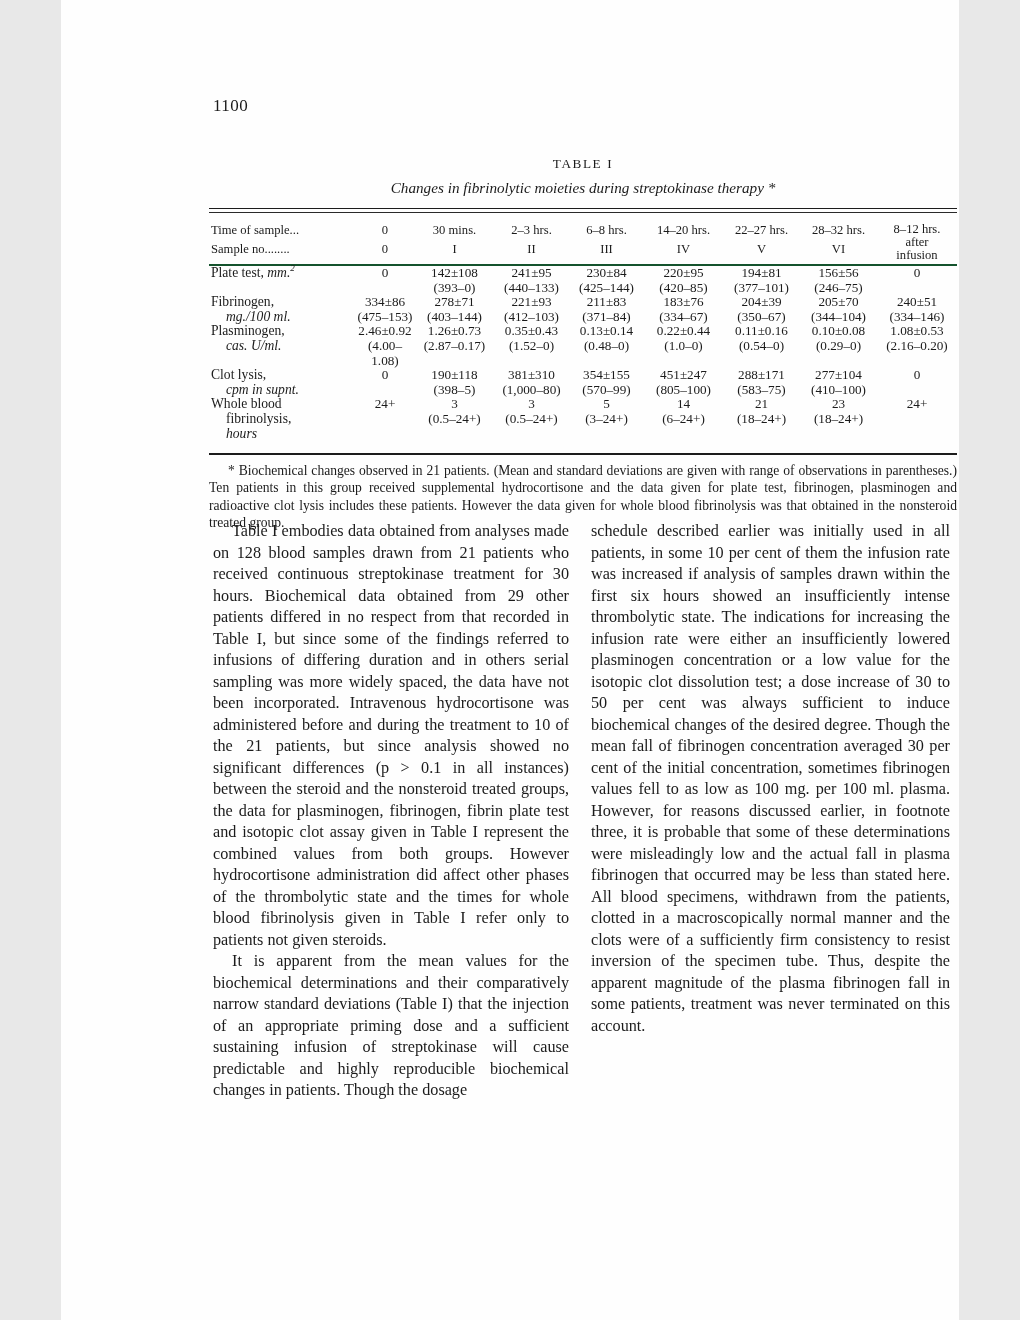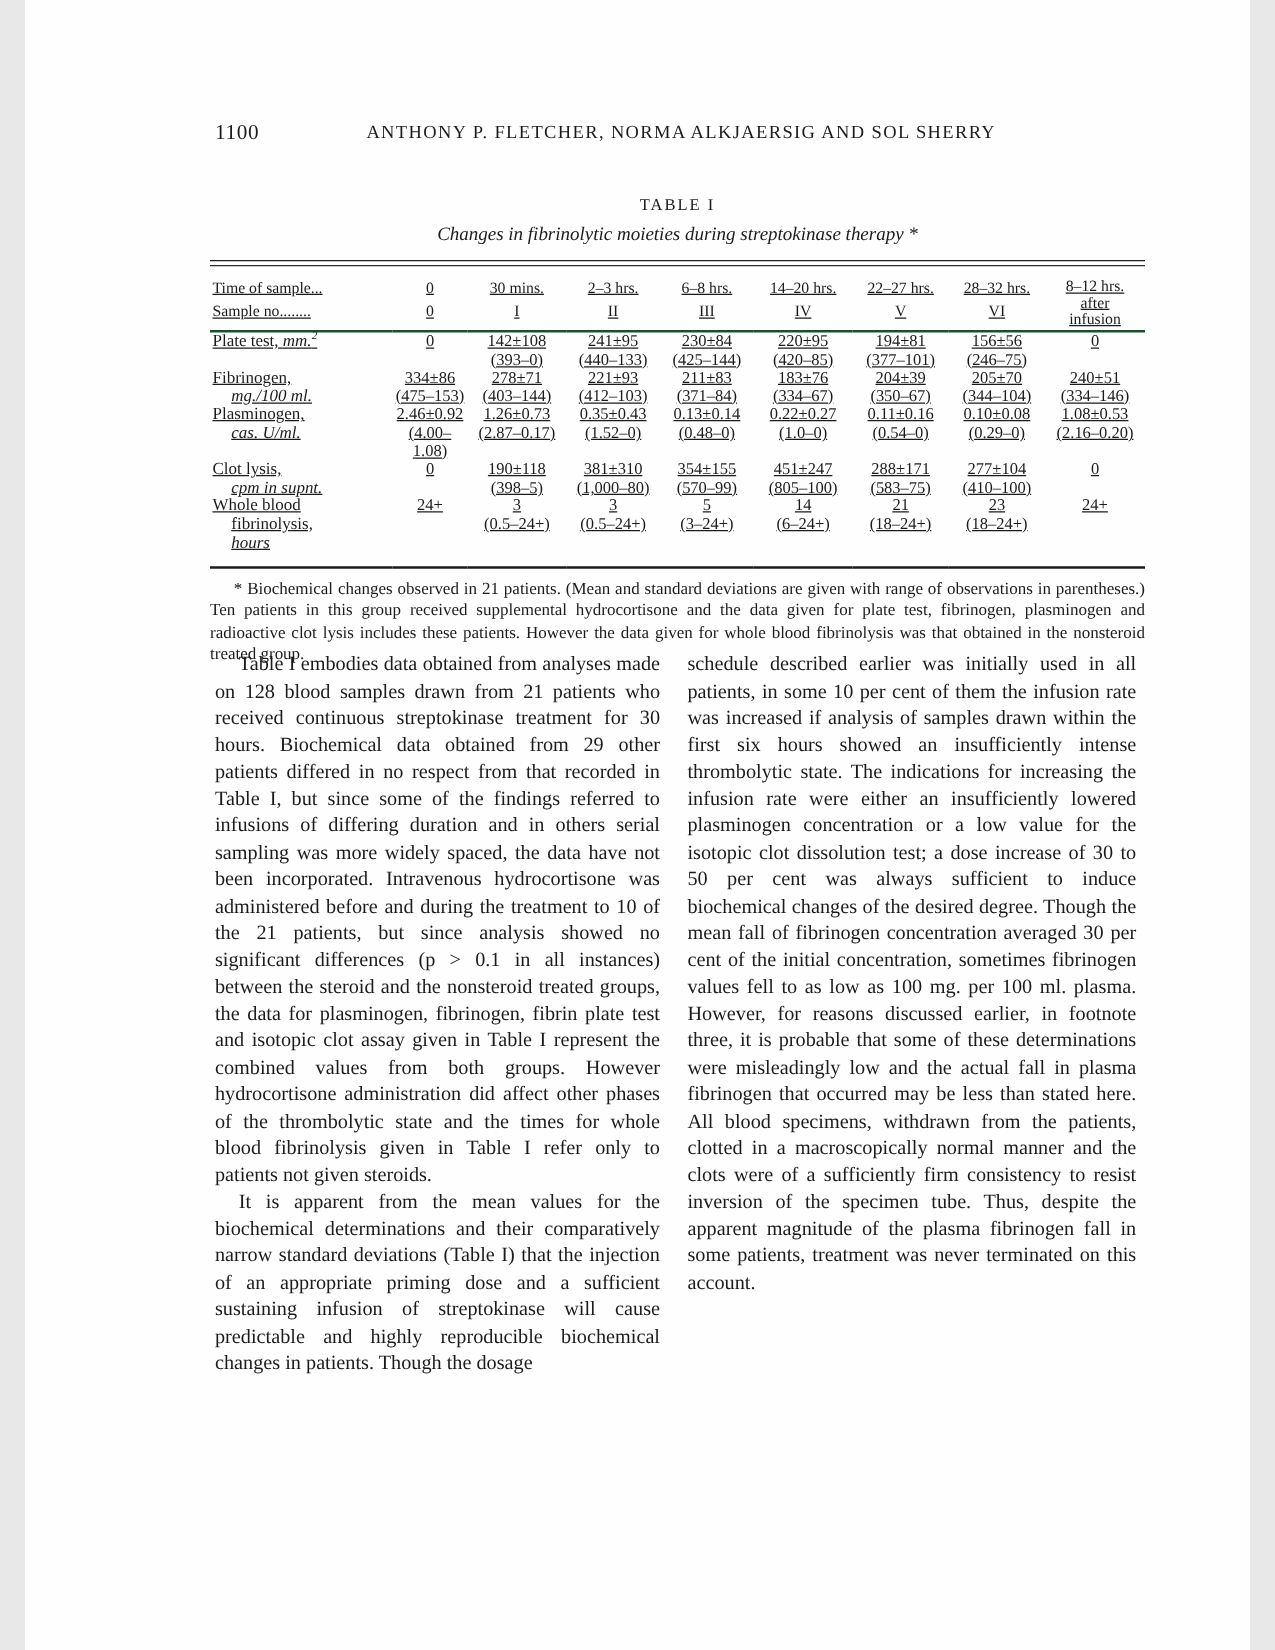--- a/index.html
+++ b/index.html
@@ -1,32 +1,32 @@
 <!DOCTYPE html>
 <html><head>
 <meta charset="utf-8">
 <style>
   html,body{margin:0;padding:0;background:#e8e8e8;}
   .page{
-    position:relative;width:980px;height:1320px;margin:0 auto;
+    position:relative;width:898px;height:1320px;margin:0 auto;
     background:#fefefe;color:#1b1b1b;
     font-family:"Liberation Serif","DejaVu Serif",serif;
     overflow:hidden;
   }
   
   .pagehead{position:absolute;top:96px;left:140px;width:770px;height:22px;}
   .pagenum{position:absolute;left:12px;top:0;font-size:17px;letter-spacing:.5px;}
   .runhead{position:absolute;left:0;right:0;top:2px;text-align:center;
     font-size:14.8px;letter-spacing:1.1px;}
   
   .tableblock{position:absolute;left:148px;top:134px;width:748px;}
   .tabletitle{text-align:center;font-size:13.2px;letter-spacing:1.6px;margin-top:22px;}
   .tablecaption{text-align:center;font-style:italic;font-size:15.2px;margin-top:7px;}
   .rule-double{margin-top:11px;height:3px;border-top:1.6px solid #1c1c1c;border-bottom:1.2px solid #2a2a2a;}
-  table.datatable{width:100%;border-collapse:collapse;table-layout:fixed;margin-top:0;text-decoration:underline;}
+  table.datatable{width:100%;border-collapse:collapse;table-layout:fixed;margin-top:0;}
   table.datatable th,table.datatable td{font-weight:normal;padding:0;vertical-align:top;}
   thead th{font-size:12.6px;text-align:center;line-height:14px;}
   thead tr.hrow1 th{padding-top:10px;}
   thead tr.hrow2 th{padding-top:5px;padding-bottom:8px;border-bottom:2px solid #14532d;}
   thead th.lab{text-align:left;padding-left:2px;}
   thead th.lastcol{line-height:13px;padding-top:10px;border-bottom:2px solid #14532d;}
   tbody td{font-size:13.2px;text-align:center;line-height:14.6px;padding-top:9px;}
   tbody td.lab{text-align:left;font-size:13.6px;padding-left:2px;}
   tbody td.lab .hang{padding-left:15px;}
   tbody tr.last td{padding-bottom:12px;}
@@ -44,21 +44,20 @@
   .col p{margin:0;}
   .col p.ind{text-indent:19px;}
 </style>
 </head>
 <body>
 
 <div class="page">
 
   <div class="pagehead">
     <span class="pagenum">1100</span>
-    <div class="runhead">ANTHONY P. FLETCHER, NORMA ALKJAERSIG AND SOL SHERRY</div>
   </div>
 
   <div class="tableblock">
     <div class="tabletitle">TABLE I</div>
     <div class="tablecaption">Changes in fibrinolytic moieties during streptokinase therapy *</div>
     <div class="rule-double"></div>
     <table class="datatable">
       <colgroup>
         <col style="width:146px">
           <col style="width:60px">
@@ -186,21 +185,21 @@
             </td>
             <td>
               <div class="v">0.35±0.43</div>
               <div class="r">(1.52–0)</div>
             </td>
             <td>
               <div class="v">0.13±0.14</div>
               <div class="r">(0.48–0)</div>
             </td>
             <td>
-              <div class="v">0.22±0.27</div>
+              <div class="v">0.22±0.44</div>
               <div class="r">(1.0–0)</div>
             </td>
             <td>
               <div class="v">0.11±0.16</div>
               <div class="r">(0.54–0)</div>
             </td>
             <td>
               <div class="v">0.10±0.08</div>
               <div class="r">(0.29–0)</div>
             </td>

